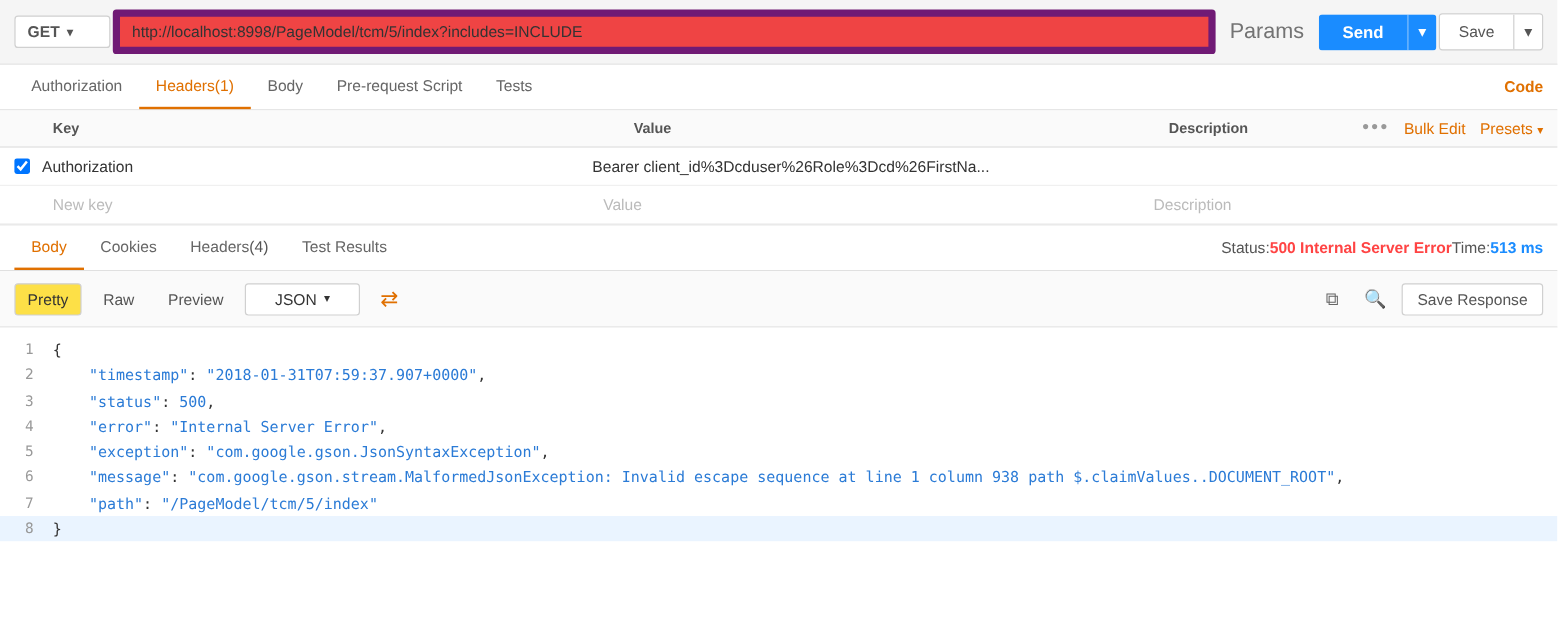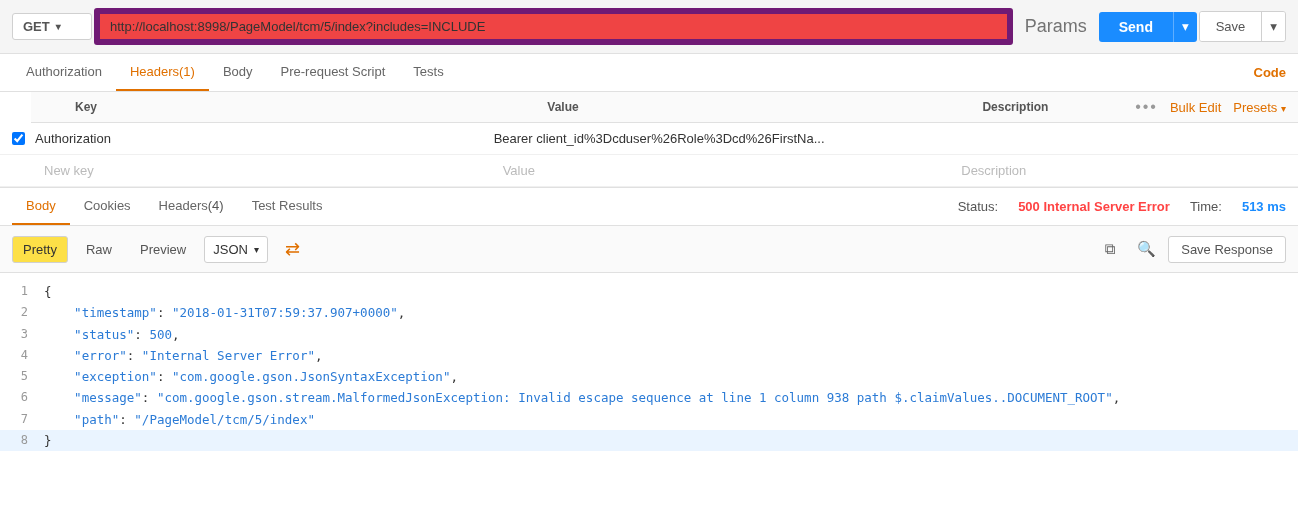--- a/index.html
+++ b/index.html
@@ -137,21 +137,20 @@
       padding: 10px 0;
       font-weight: bold;
     }
 
     .headers-table-header {
       display: flex;
       align-items: center;
       padding: 6px 12px;
       border-bottom: 1px solid #e0e0e0;
       background: #fafafa;
-      margin-left: 31px;
     }
 
     .headers-table-header .col-key { flex: 0 0 38%; color: #555; font-weight: 600; font-size: 12px; }
     .headers-table-header .col-val { flex: 0 0 35%; color: #555; font-weight: 600; font-size: 12px; }
     .headers-table-header .col-desc { flex: 1; color: #555; font-weight: 600; font-size: 12px; }
     .headers-table-header .col-actions { display: flex; align-items: center; gap: 12px; }
 
     .bulk-edit { color: #e07000; cursor: pointer; font-size: 13px; }
     .presets { color: #e07000; cursor: pointer; font-size: 13px; }
     .more-dots { color: #999; cursor: pointer; font-size: 16px; letter-spacing: 2px; }
@@ -195,21 +194,21 @@
 
     .res-tab.active {
       color: #e07000;
       border-bottom: 2px solid #e07000;
     }
 
     .status-bar {
       margin-left: auto;
       display: flex;
       align-items: center;
-      gap: 20px;
+      gap: 0;
       font-size: 13px;
       color: #555;
     }
 
     .status-code {
       color: #f44;
       font-weight: 600;
     }
 
     .time-value {
@@ -242,21 +241,21 @@
       border: 1px solid #d0d0d0;
       color: #333;
     }
 
     .format-select {
       display: flex;
       align-items: center;
       background: #fff;
       border: 1px solid #d0d0d0;
       border-radius: 3px;
-      padding: 5px 8px;
+      padding: 5px 24px;
       cursor: pointer;
       gap: 6px;
       font-size: 13px;
     }
 
     .wrap-btn {
       background: none;
       border: 1px solid transparent;
       padding: 5px 8px;
       cursor: pointer;

